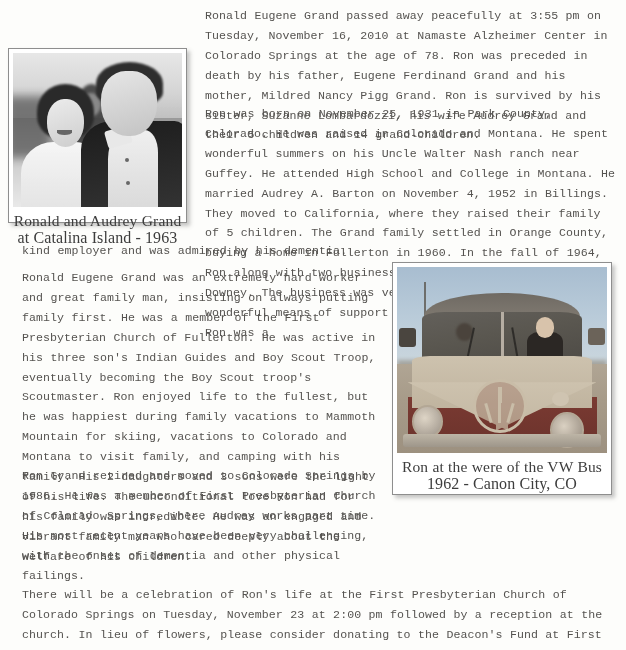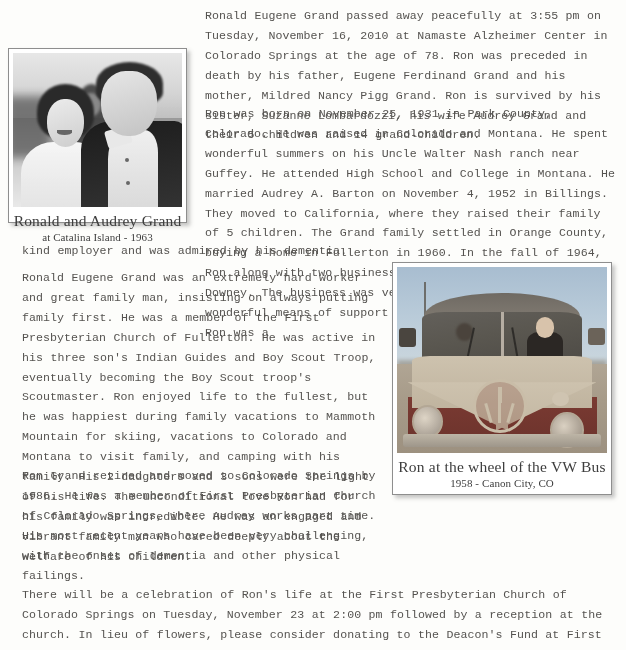--- a/index.html
+++ b/index.html
@@ -44,21 +44,21 @@
     width: 100%;
     overflow: hidden;
     background: #cfcfcf;
   }
   .caption {
     font-family: "Liberation Serif", serif;
     text-align: center;
     color: #3d3d3d;
   }
   .caption .line1 { font-size: 15.5px; line-height: 19px; letter-spacing: 0.2px; }
-  .caption .line2 { font-size: 11px; line-height: 15px; letter-spacing: 0.1px; }
+  .caption .line2 { font-size: 16px; line-height: 15px; letter-spacing: 0.1px; }
 
   
   #frame-portrait { left: 8px; top: 8px; width: 179px; height: 175px; margin-top: 40px; }
   #portrait-img { height: 154px; filter: grayscale(1) contrast(1.03); }
   .bw-sky {
     position: absolute; left: 0; top: 0; width: 100%; height: 46%;
     background: linear-gradient(180deg,#e6e4e0 0%, #d5d2ce 55%, #bdbab6 100%);
   }
   .bw-ground {
     position: absolute; left: 0; top: 42%; width: 100%; height: 58%;
@@ -301,22 +301,22 @@
         <div class="vw-logo-w1"></div>
         <div class="vw-logo-w2"></div>
         <div class="vw-logo-w3"></div>
       </div>
       <div class="vw-head-l"></div>
       <div class="vw-head-r"></div>
       <div class="vw-badge"></div>
       <div class="vw-bumper"></div>
     </div>
     <div class="caption" id="vw-caption">
-      <div class="line1">Ron at the wheel of the VW Bus</div>
-      <div class="line2">1958 - Canon City, CO</div>
+      <div class="line1">Ron at the were of the VW Bus</div>
+      <div class="line2">1962 - Canon City, CO</div>
     </div>
   </div>
 
   <div class="para" id="p4" style="left:22px; top:466px; width:357px;">Ron Grand retired and moved to Colorado Springs by 1986.  He was a member of First Presbyterian Church of Colorado Springs, where Audrey works part time.  His most recent years have been very challenging, with the onset of dementia and other physical failings.</div>
 
 
   <div class="para" id="p5" style="left:22px; top:585px; width:595px;">There will be a celebration of Ron's life at the First Presbyterian Church of Colorado Springs on Tuesday, November 23 at 2:00 pm followed by a reception at the church.  In lieu of flowers, please consider donating to the Deacon's Fund at First Presbyterian Church of Colorado Springs.  The Deacon's Fund is used to help church and community members in difficult times:</div>
 
 </div>
 

